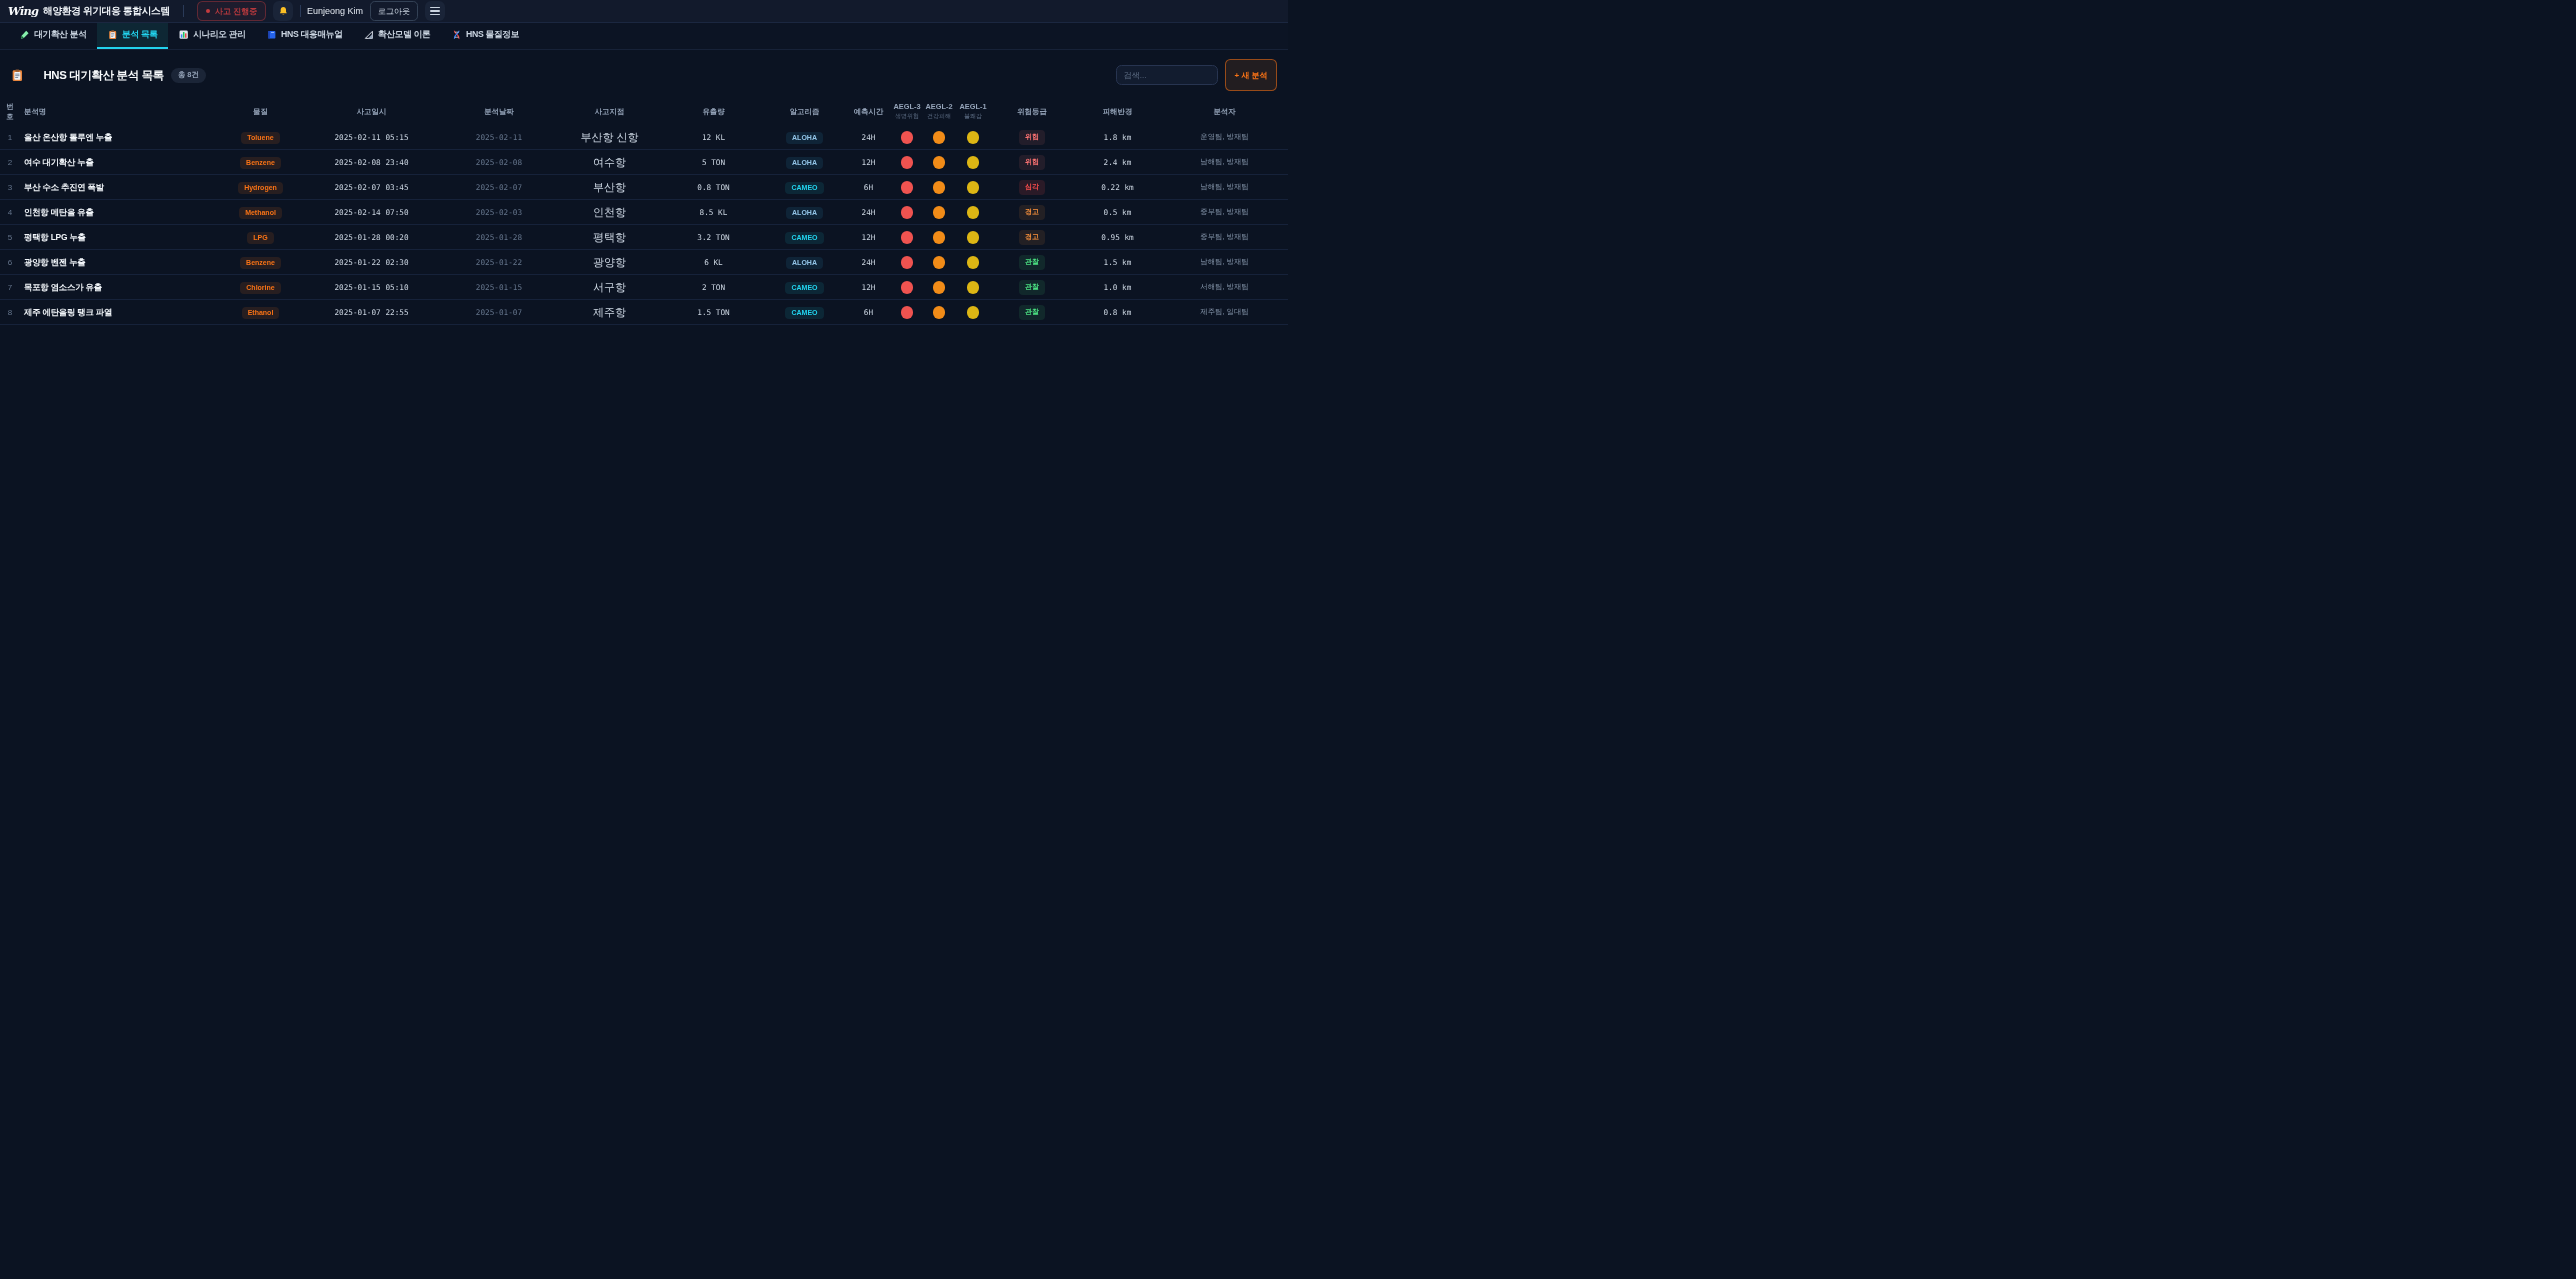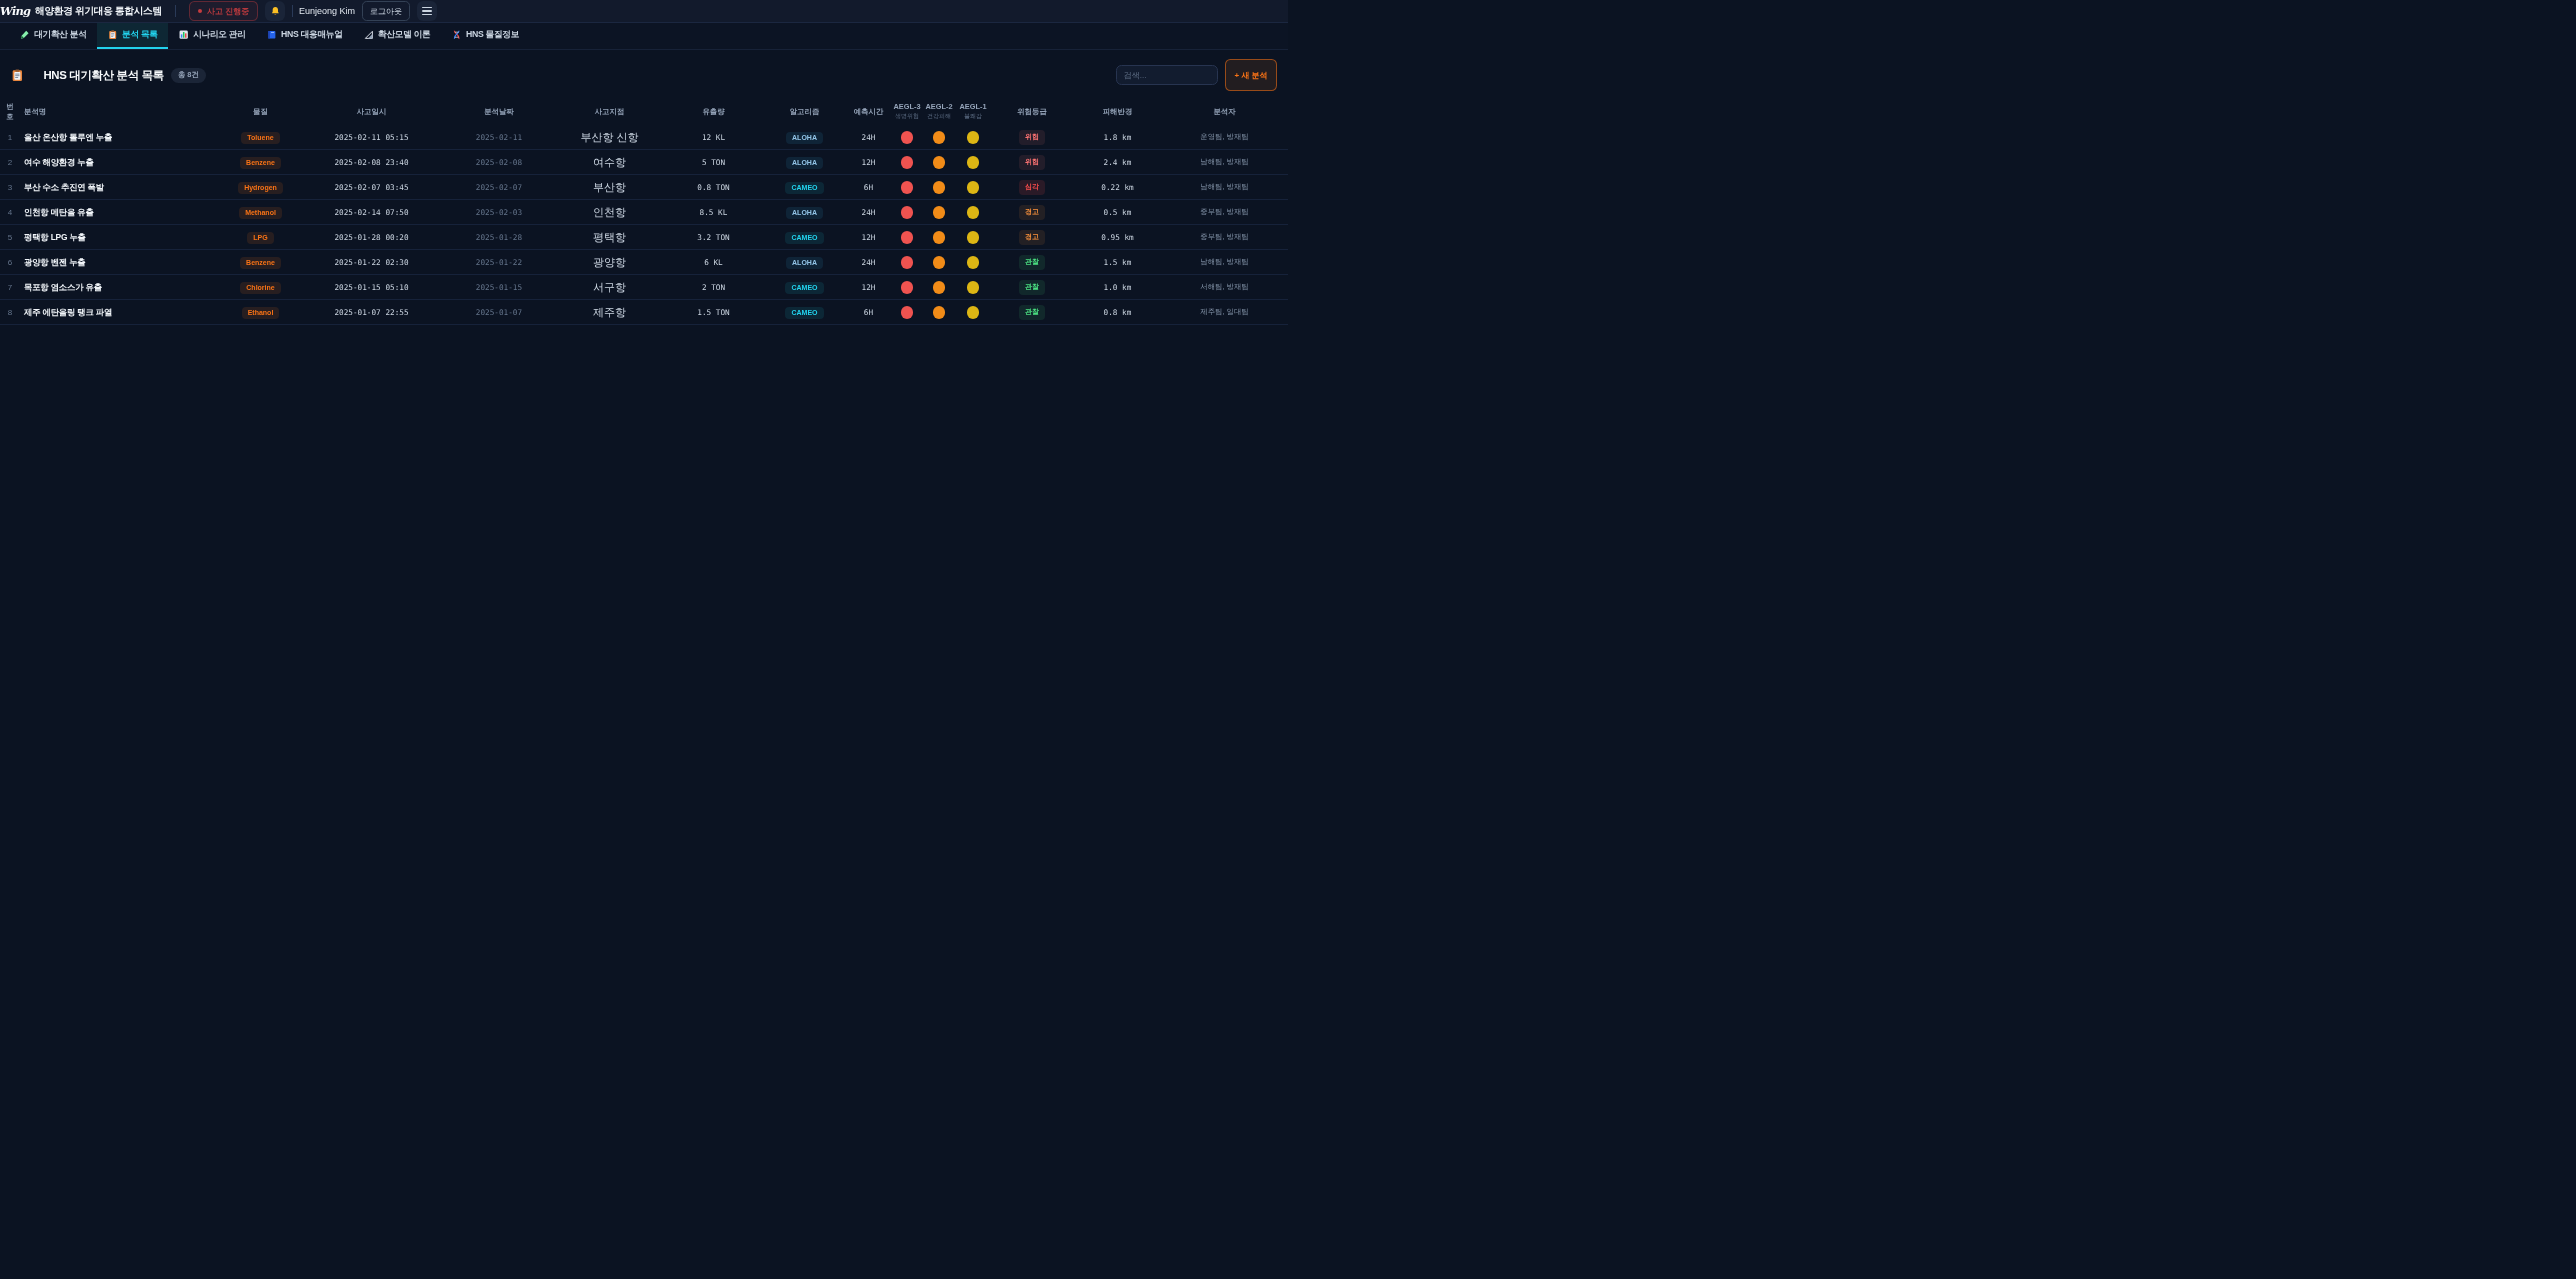--- a/index.html
+++ b/index.html
@@ -1,21 +1,21 @@
 <!DOCTYPE html>
 <html style="font-size:10.7px"><head>
 <meta charset="utf-8">
 <style>
   * { margin:0; padding:0; box-sizing:border-box; }
   html,body { background:#0b1322; font-family:"Liberation Sans", sans-serif; color:#e2e8f0; }
   body { width:1288px; min-height:639px; overflow-x:hidden; }
 
   
   .topbar { height:23px; background:#121a2c; border-bottom:0.7px solid #1b2740;
-            display:flex; align-items:center; padding:0 0; gap:13px; }
+            display:flex; align-items:center; padding:0 8px; gap:13px; }
   .logo { display:flex; align-items:center; gap:4.7px; white-space:nowrap; }
   .logo-mark { font-family:"DejaVu Serif", serif; font-style:italic; font-weight:bold;
                font-size:11.4px; color:#f8fafc; letter-spacing:-0.7px; }
   .logo-text { font-size:9.7px; font-weight:bold; color:#f1f5f9; letter-spacing:-0.3px; }
   .vdiv { width:0.7px; height:12px; background:#2a3a58; }
   .nav { display:flex; align-items:center; gap:5.4px; margin-left:6.7px; flex:1; }
   .nav-item { background:none; border:none; color:#cbd5e1; font-family:inherit;
               font-size:8.7px; font-weight:bold; letter-spacing:-0.3px; padding:4.7px 8px;
               border-radius:5.4px; cursor:pointer; white-space:nowrap; }
   .nav-item.active { color:#22d3ee; background:rgba(34,211,238,0.09); }
@@ -274,21 +274,21 @@
     <div class="td mono col-duration">24H</div>
     <div class="td col-aegl3"><span class="dot red"></span></div>
     <div class="td col-aegl2"><span class="dot orange"></span></div>
     <div class="td col-aegl1"><span class="dot yellow"></span></div>
     <div class="td col-risk"><span class="badge risk danger">위험</span></div>
     <div class="td mono col-radius">1.8 km</div>
     <div class="td col-analyst">운영팀, 방재팀</div>
   </div>
       <div class="grid-row trow">
     <div class="td col-no">2</div>
-    <div class="td col-name">여수 해양환경 누출</div>
+    <div class="td col-name">여수 대기확산 누출</div>
     <div class="td col-material"><span class="badge material">Benzene</span></div>
     <div class="td mono col-datetime">2025-02-08 23:40</div>
     <div class="td mono col-date">2025-02-08</div>
     <div class="td col-location">여수항</div>
     <div class="td mono col-amount">5 TON</div>
     <div class="td col-algorithm"><span class="badge algo aloha">ALOHA</span></div>
     <div class="td mono col-duration">12H</div>
     <div class="td col-aegl3"><span class="dot red"></span></div>
     <div class="td col-aegl2"><span class="dot orange"></span></div>
     <div class="td col-aegl1"><span class="dot yellow"></span></div>

